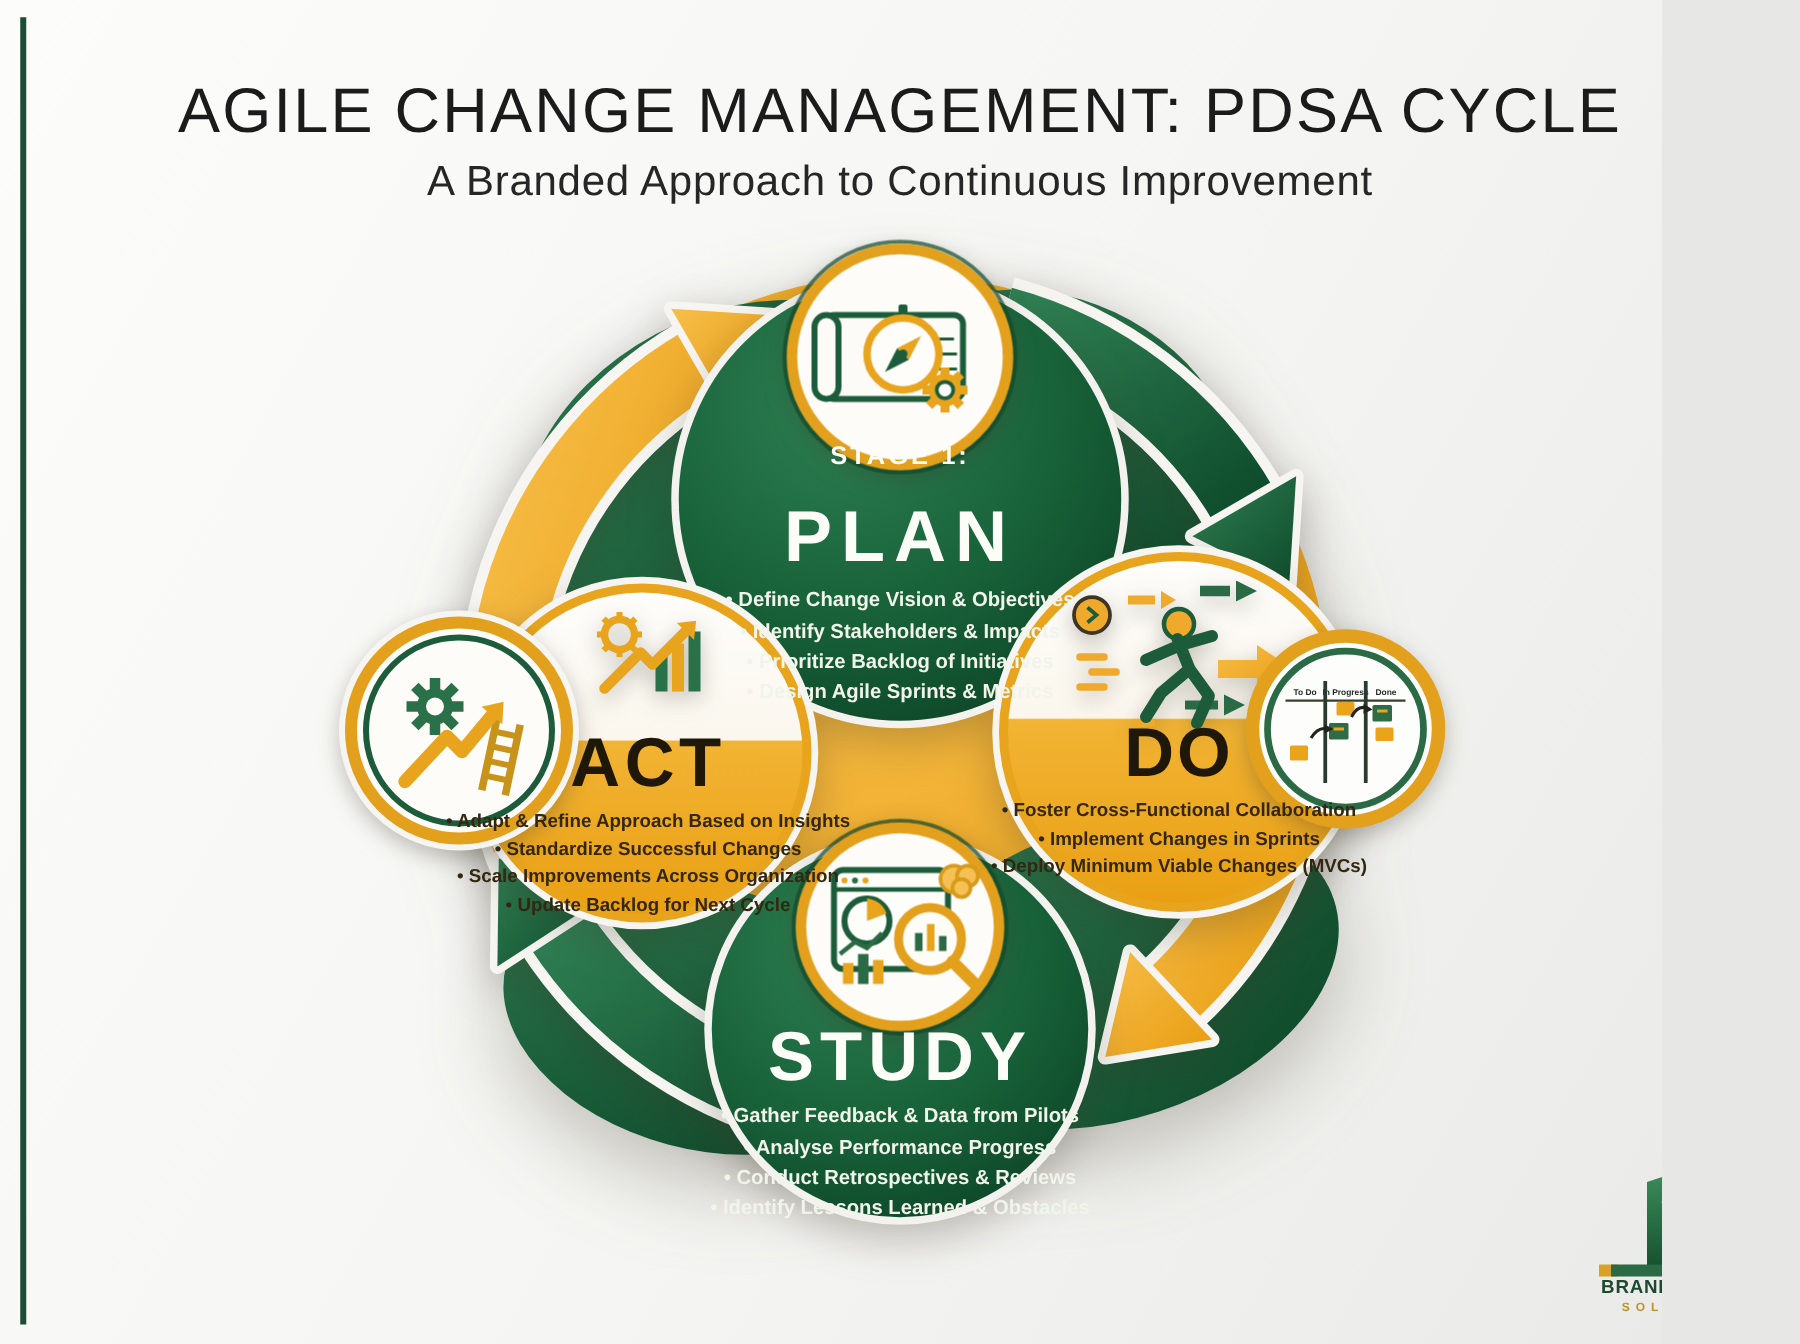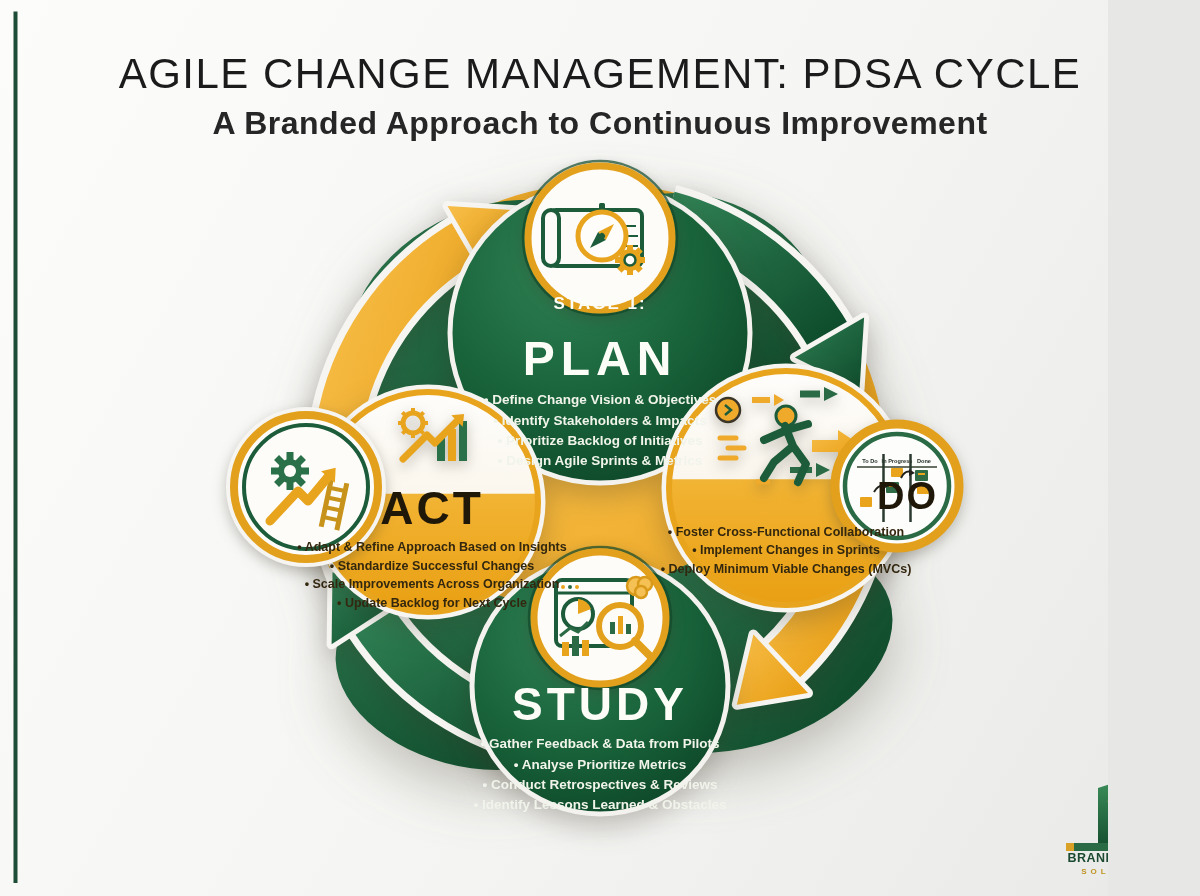--- a/index.html
+++ b/index.html
@@ -6,36 +6,36 @@
   #stage{position:relative;width:1108px;height:896px;overflow:hidden;
     background:linear-gradient(120deg,#fcfcfb 0%,#f5f5f3 55%,#eaeae8 100%);
     font-family:"Liberation Sans","DejaVu Sans",sans-serif;}
   #diagram-svg{position:absolute;left:0;top:0;}
   .shadow-lg{filter:drop-shadow(0 20px 28px rgba(70,65,45,.30));}
   .shadow-md{filter:drop-shadow(0 10px 14px rgba(60,55,40,.28));}
   .shadow-sm{filter:drop-shadow(0 5px 7px rgba(60,55,40,.30));}
 
   .hdr{position:absolute;left:0;width:1200px;text-align:center;color:#1b1b1b;}
   #title{top:50px;font-size:42px;font-weight:500;letter-spacing:1.5px;}
-  #subtitle{top:105px;font-size:32px;font-weight:700;color:#262626;letter-spacing:.5px;}
+  #subtitle{top:105px;font-size:28px;font-weight:400;color:#262626;letter-spacing:.5px;}
 
   .stage-text{position:absolute;text-align:center;}
   .stage-label{font-size:17px;font-weight:700;letter-spacing:2px;color:#fdfdf8;margin-bottom:20px;}
   .stage-name{font-weight:800;line-height:1.05;}
   .name-light{color:#fdfdf8;}
   .name-dark{color:#1f1708;}
   .bullets{margin-top:6px;}
   .bullet{font-weight:700;}
   .bullet::before{content:"• ";}
   .bullets-light .bullet{color:#f1f4ea;font-size:13.5px;line-height:1.5;}
   .bullets-dark .bullet{color:#33270f;font-size:12.5px;line-height:1.48;}
   .plan-text{left:430px;top:294px;width:340px;}
   .plan-text .stage-name{font-size:48px;letter-spacing:6px;}
   .do-text{left:634px;top:477px;width:304px;}
-  .do-text .stage-name{font-size:38px;letter-spacing:2px;text-align:right;}
+  .do-text .stage-name{font-size:46px;letter-spacing:2px;}
   .study-text{left:428px;top:680px;width:344px;}
   .study-text .stage-name{font-size:46px;letter-spacing:4px;}
   .act-text{left:282px;top:484px;width:300px;}
   .act-text .stage-name{font-size:46px;letter-spacing:3px;}
 
   .kb-head{font:700 5.6px "Liberation Sans","DejaVu Sans",sans-serif;fill:#1f2a22;text-anchor:middle;}
   #logo-text{position:absolute;left:1040px;top:851px;width:165px;text-align:center;}
   #logo-name{font-size:12.5px;font-weight:800;color:#1c4a31;letter-spacing:.5px;}
   #logo-tagline{font-size:8px;font-weight:700;color:#bf9522;letter-spacing:4px;margin-top:2px;}
 </style>
@@ -288,21 +288,21 @@
       <div class="bullet">Foster Cross-Functional Collaboration</div>
       <div class="bullet">Implement Changes in Sprints</div>
       <div class="bullet">Deploy Minimum Viable Changes (MVCs)</div>
     </div>
   </div>
 
   <div class="stage-text study-text">
     <div class="stage-name name-light">STUDY</div>
     <div class="bullets bullets-light">
       <div class="bullet">Gather Feedback &amp; Data from Pilots</div>
-      <div class="bullet">Analyse Prioritize Metrics</div>
+      <div class="bullet">Analyse Performance Progress</div>
       <div class="bullet">Conduct Retrospectives &amp; Reviews</div>
       <div class="bullet">Identify Lessons Learned &amp; Obstacles</div>
     </div>
   </div>
 
   <div class="stage-text act-text">
     <div class="stage-name name-dark">ACT</div>
     <div class="bullets bullets-dark">
       <div class="bullet">Adapt &amp; Refine Approach Based on Insights</div>
       <div class="bullet">Standardize Successful Changes</div>

